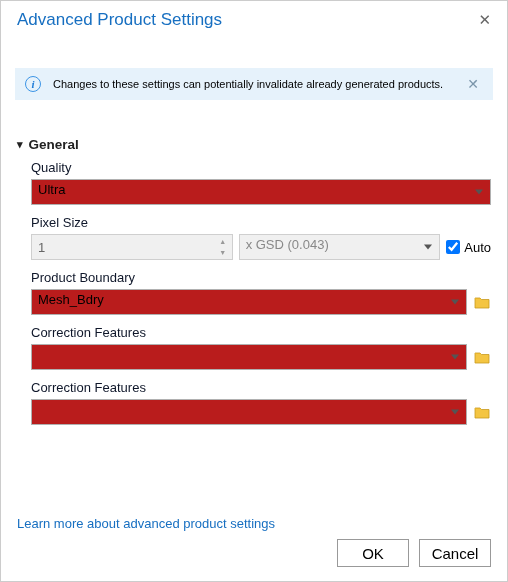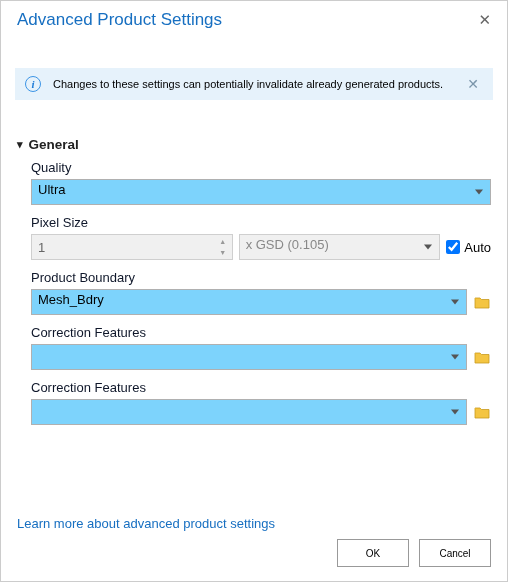--- a/index.html
+++ b/index.html
@@ -33,21 +33,21 @@
     font-weight:600; font-size:13.5px; color:#222;
     cursor:pointer; margin-bottom:8px;
   }
   .chevron { font-size:11px; }
   .field { margin: 6px 0 10px 14px; }
   .field-label { font-size:13px; color:#0f172a; margin-bottom:4px; }
   .row { display:flex; align-items:center; gap:6px; }
   select.native, .text-select, .number-input {
     width:100%; height:26px;
     border:1px solid #b0b0b0;
-    background:#7dd3fc; font-size:13px; padding:2px 20px 2px 6px;
+    background:#b91c1c; font-size:13px; padding:2px 20px 2px 6px;
     appearance:none; position:relative;
   }
   .select-wrap { position:relative; flex:1; }
   .select-wrap::after {
     content:""; position:absolute; right:8px; top:50%; transform:translateY(-50%);
     border-left:4px solid transparent; border-right:4px solid transparent; border-top:5px solid #555;
     pointer-events:none;
   }
   .disabled-input {
     background:#f0f0f0; color:#777; border:1px solid #cfcfcf;
@@ -59,21 +59,21 @@
   .gsd-select { width:140px; }
   .checkbox-wrap { display:flex; align-items:center; gap:4px; font-size:13px; }
   .checkbox-wrap input { width:14px;height:14px; margin:0;}
   .folder-icon { width:18px; cursor:pointer; display:flex;align-items:center;justify-content:center; }
   .folder-icon svg { width:16px;height:14px; }
   .footer {
     border-top:0; padding:12px 16px 14px 16px;
   }
   .learn-link { color:#176fc1; font-size:13px; cursor:pointer; margin-bottom:8px; display:inline-block;}
   .button-row { display:flex; justify-content:flex-end; gap:10px; }
-  .btn { min-width:72px; height:28px; border:1px solid #999; background:#fff; font-size:10px; cursor:pointer; }
+  .btn { min-width:72px; height:28px; border:1px solid #999; background:#fff; font-size:15px; cursor:pointer; }
 </style>
 </head>
 <body>
 
 <div class="dialog">
 
   <div class="titlebar">
     <span class="title">Advanced Product Settings</span>
     <span class="close-x">✕</span>
   </div>
@@ -103,21 +103,21 @@
       <div class="field-label">Pixel Size</div>
       <div class="row">
         <div class="spinner-wrap">
           <input type="text" disabled="" class="number-input disabled-input" value="1" style="">
           <div class="spinner-buttons">
             <span>▲</span>
             <span>▼</span>
           </div>
         </div>
         <div class="select-wrap gsd-select">
-          <div class="text-select disabled-input" style="color:#888">x GSD (0.105)</div>
+          <div class="text-select disabled-input" style="color:#888">x GSD (0.043)</div>
         </div>
         <label class="checkbox-wrap">
           <input type="checkbox" checked="" style="">
           <span>Auto</span>
         </label>
       </div>
     </div>
 
     <div class="field">
       <div class="field-label">Product Boundary</div>

